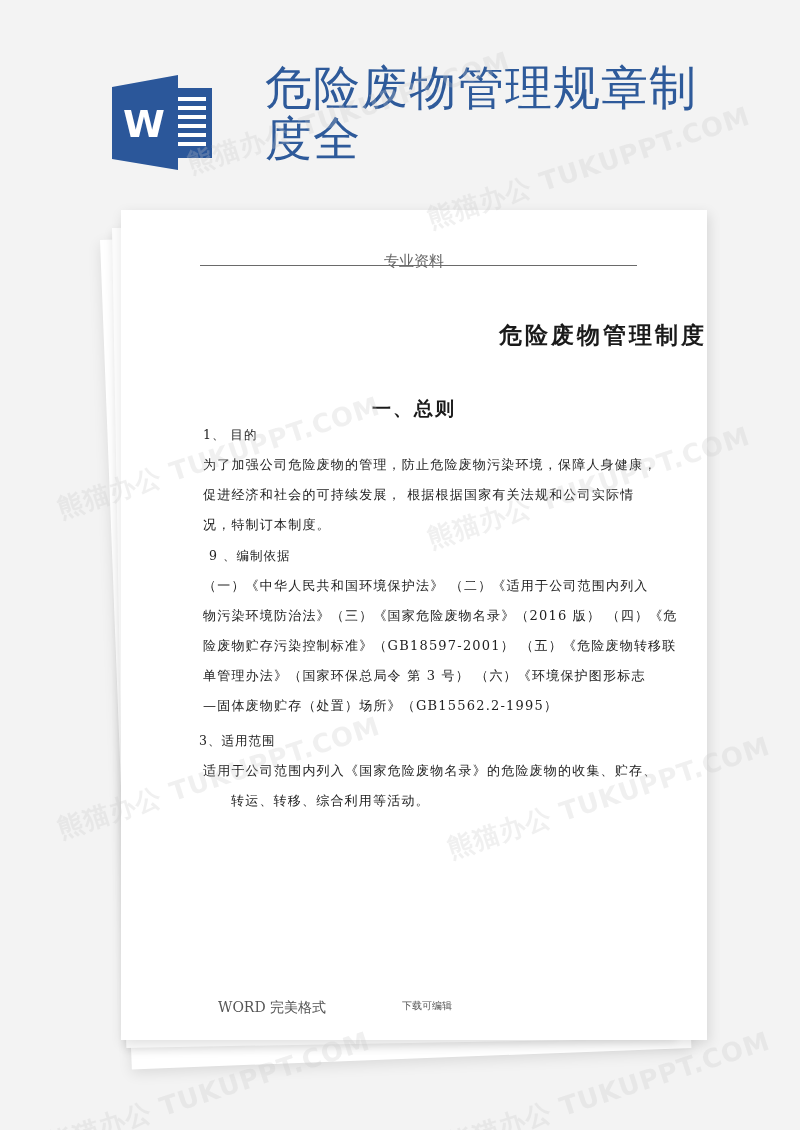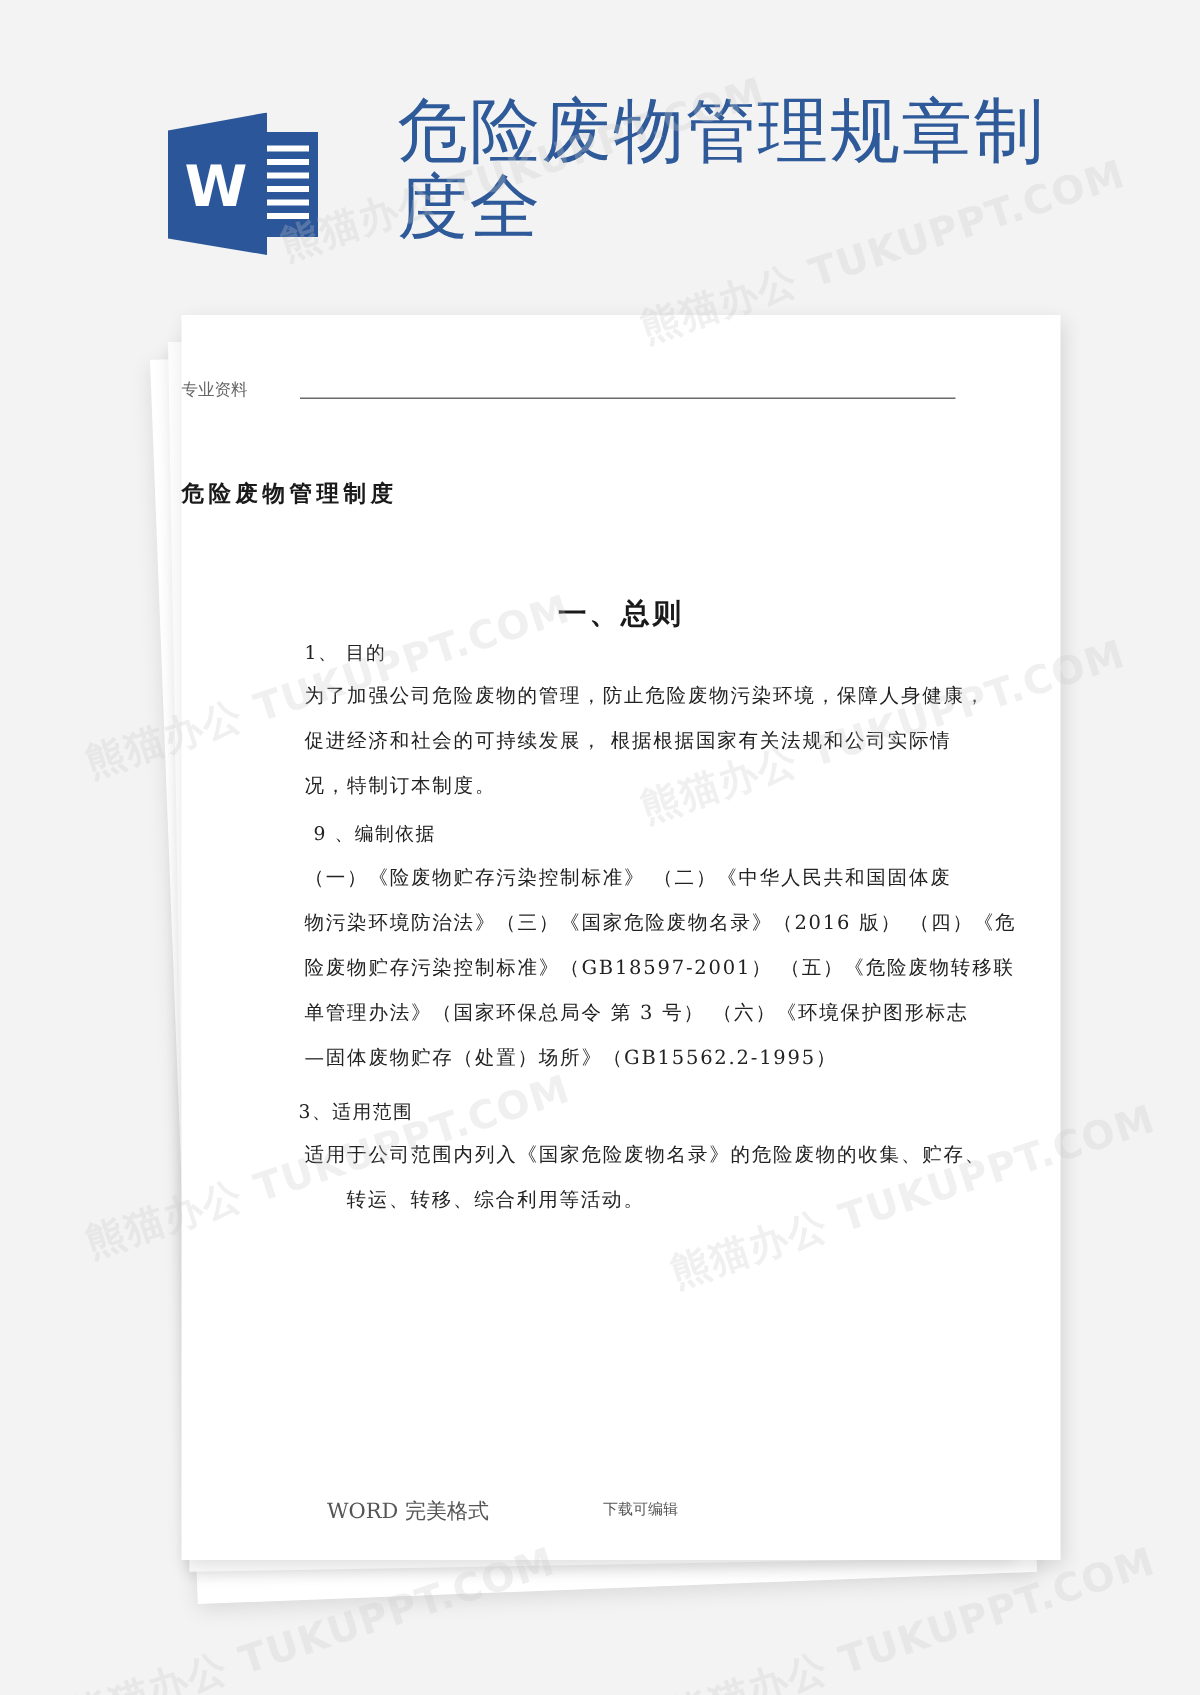--- a/index.html
+++ b/index.html
@@ -25,30 +25,30 @@
       position: absolute; left: 112px; top: 228px; width: 550px; height: 820px;
       background: #fdfdfd; transform: rotate(-1deg); transform-origin: left top;
       box-shadow: 0 3px 10px rgba(0,0,0,0.10);
     }
     
     .page {
       position: absolute; left: 121px; top: 210px; width: 586px; height: 830px;
       background: #ffffff; box-shadow: 2px 4px 12px rgba(0,0,0,0.12);
     }
     .page-header-label {
-      position: absolute; left: 0; right: 0; top: 42px; text-align: left;
-      font-size: 11px; color: #666;
+      position: absolute; left: 0; right: 0; top: 42px; text-align: center;
+      font-size: 15px; color: #666;
     }
     .page-header-rule {
       position: absolute; left: 79px; width: 437px; top: 55px; height: 0;
       border-top: 1.5px solid #6a6a6a;
     }
     .doc-title {
-      position: absolute; left: 0; right: 0; top: 110px; text-align: left;
-      font-size: 15px; font-weight: bold; color: #1a1a1a; letter-spacing: 3px;
+      position: absolute; left: 0; right: 0; top: 110px; text-align: right;
+      font-size: 23px; font-weight: bold; color: #1a1a1a; letter-spacing: 3px;
     }
     .section-heading {
       position: absolute; left: 0; right: 0; top: 186px; text-align: center;
       font-size: 19px; font-weight: bold; color: #1a1a1a; letter-spacing: 2px;
     }
     .block { position: absolute; left: 82px; width: 440px; color: #222; font-size: 13px; }
     .line { height: 30px; line-height: 30px; white-space: nowrap; letter-spacing: 1.2px; }
     .subhead { line-height: 20px; white-space: nowrap; letter-spacing: 1px; font-size: 12.5px; }
     .footer-left {
       position: absolute; left: 97px; top: 789px; font-size: 14px; color: #555;
@@ -96,21 +96,21 @@
 
   <div class="block" style="top:215px;">
     <div class="subhead">1、 目的</div>
     <div class="line" style="margin-top:5px;">为了加强公司危险废物的管理，防止危险废物污染环境，保障人身健康，</div>
     <div class="line">促进经济和社会的可持续发展， 根据根据国家有关法规和公司实际情</div>
     <div class="line">况，特制订本制度。</div>
   </div>
 
   <div class="block" style="top:336px;">
     <div class="subhead" style="padding-left:6px;">9 、编制依据</div>
-    <div class="line" style="margin-top:5px;">（一）《险废物贮存污染控制标准》 （二）《中华人民共和国固体废</div>
+    <div class="line" style="margin-top:5px;">（一）《中华人民共和国环境保护法》 （二）《适用于公司范围内列入</div>
     <div class="line">物污染环境防治法》（三）《国家危险废物名录》（2016 版） （四）《危</div>
     <div class="line">险废物贮存污染控制标准》（GB18597-2001） （五）《危险废物转移联</div>
     <div class="line">单管理办法》（国家环保总局令 第 3 号） （六）《环境保护图形标志</div>
     <div class="line">—固体废物贮存（处置）场所》（GB15562.2-1995）</div>
   </div>
 
   <div class="block" style="top:521px; left:78px;">
     <div class="subhead">3、适用范围</div>
     <div class="line" style="margin-top:5px; padding-left:4px;">适用于公司范围内列入《国家危险废物名录》的危险废物的收集、贮存、</div>
     <div class="line" style="padding-left:4px;margin-left:28px;">转运、转移、综合利用等活动。</div>

